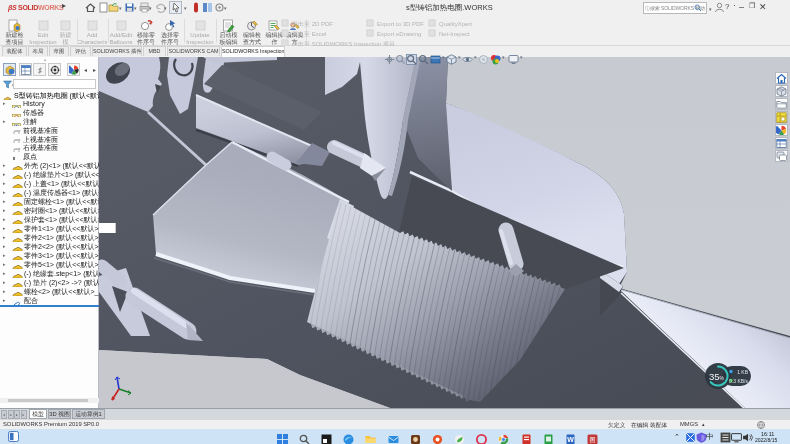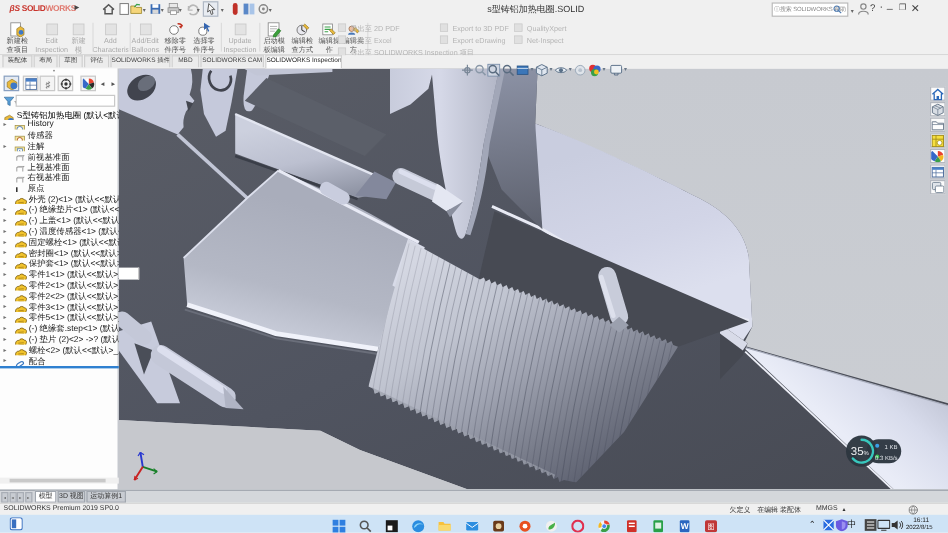--- a/index.html
+++ b/index.html
@@ -99,21 +99,21 @@
       </svg>
   <svg class="tico" style="left:202px" viewBox="0 0 11 11">
         <rect x="1" y="1" width="4" height="9" fill="#5a88c8"></rect>
         <rect x="6" y="1" width="4" height="9" fill="#a8c4e8"></rect>
       </svg>
   <svg class="tico" style="left:214px" viewBox="0 0 11 11">
         <circle cx="5.5" cy="5.5" r="3.5" fill="none" stroke="#888" stroke-width="1.2"></circle>
         <circle cx="5.5" cy="5.5" r="1.2" fill="#888"></circle>
       </svg>
   <span class="tcaret" style="left:224px">▾</span>
-  <span id="doctitle">s型铸铝加热电圈.SOLID</span>
+  <span id="doctitle">s型铸铝加热电圈.WORKS</span>
   <div id="searchbox">ⓘ搜索 SOLIDWORKS 帮助</div>
   <svg class="tico" style="left:694px;top:4px;width:8px;height:8px" viewBox="0 0 8 8">
         <circle cx="3.2" cy="3.2" r="2.2" fill="none" stroke="#4a78b0" stroke-width="0.9"></circle>
         <path d="M5,5 L7,7" stroke="#4a78b0" stroke-width="1"></path>
       </svg>
   <span class="tcaret" style="left:709px;top:6px">▾</span>
   <svg class="tico" style="left:714px" viewBox="0 0 11 11">
         <circle cx="5.5" cy="3.5" r="2.2" fill="none" stroke="#888" stroke-width="1"></circle>
         <path d="M1.5,10 c0,-3.5 8,-3.5 8,0" fill="none" stroke="#888" stroke-width="1"></path>
       </svg>

